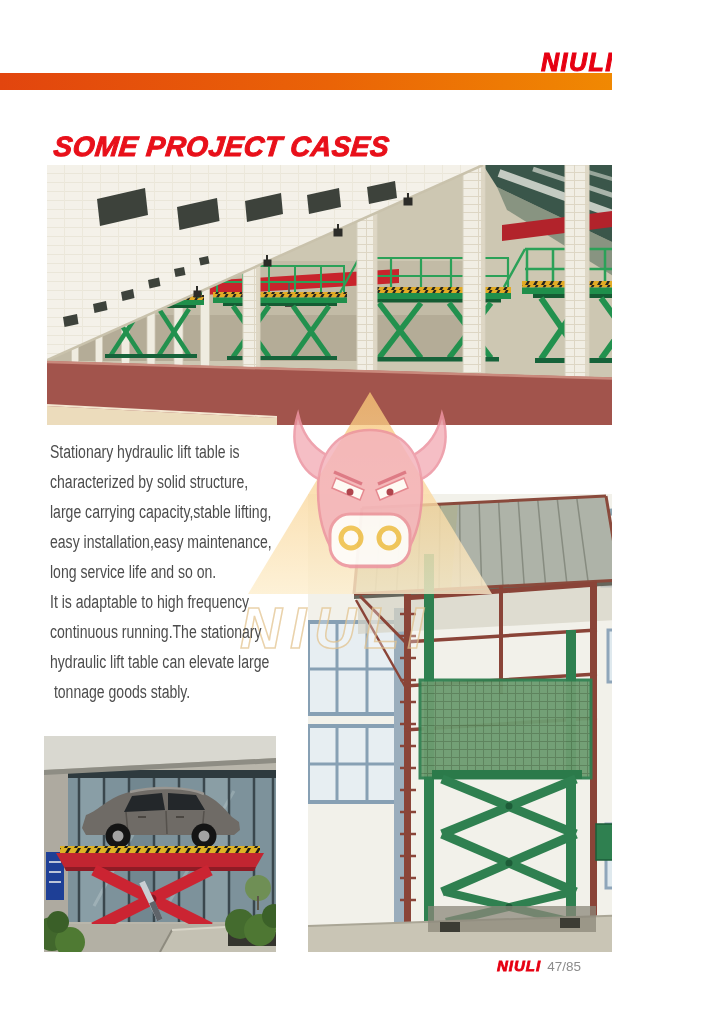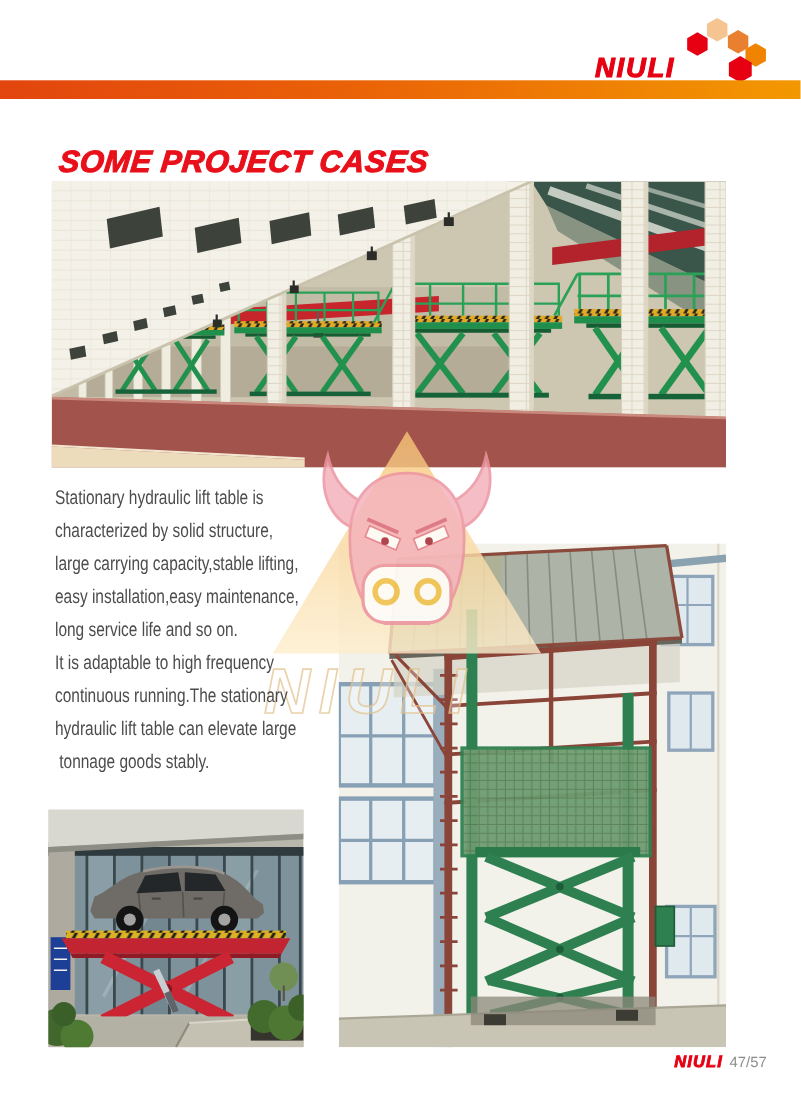--- a/index.html
+++ b/index.html
@@ -1,17 +1,17 @@
 <!DOCTYPE html>
 <html style="--brand-red: #e60012; --title-red: #e8101a; --bar-left: #e2450e; --bar-right: #f39800; --body-text: #4c4c4c; --page-gray: #8c8c8c;"><head>
 <meta charset="utf-8">
 <style>
   html,body{margin:0;padding:0;background:#ffffff;}
   .page{
-    position:relative;width:728px;height:1016px;background:#fff;overflow:hidden;
+    position:relative;width:612px;height:1016px;background:#fff;overflow:hidden;
     font-family:"Liberation Sans",sans-serif;
   }
   .abs{position:absolute;}
   
   .logo-text{
     left:541px;top:49px;font-size:25px;line-height:26px;font-weight:bold;font-style:italic;
     color:var(--brand-red,#e60012);letter-spacing:1.5px;-webkit-text-stroke:1px var(--brand-red,#e60012);
   }
   .logo-hex{left:620px;top:13px;width:82px;height:64px;}
   .orange-bar{
@@ -404,16 +404,16 @@
         <circle cx="152" cy="106" r="3.5" fill="#a42b3c"></circle>
       <rect x="92" y="128" width="80" height="52" rx="20" fill="#ffffff" stroke="#ec93a0" stroke-width="3"></rect>
       <circle cx="113" cy="152" r="10" fill="#ffffff" stroke="#f0c24c" stroke-width="5"></circle>
       <circle cx="151" cy="152" r="10" fill="#ffffff" stroke="#f0c24c" stroke-width="5"></circle>
     </g>
     <text x="2" y="262" font-family="Liberation Sans, sans-serif" font-size="58" font-weight="bold" font-style="italic" letter-spacing="8" fill="rgba(255,255,255,0.4)" stroke="#e3c490" stroke-width="1.5" opacity="0.75">NIULI</text>
   </svg>
 
   <div class="abs footer">
     <span class="footer-brand">NIULI</span>
-    <span class="footer-page">47/57</span>
+    <span class="footer-page">47/85</span>
   </div>
 
 </div>
 
 </body></html>

